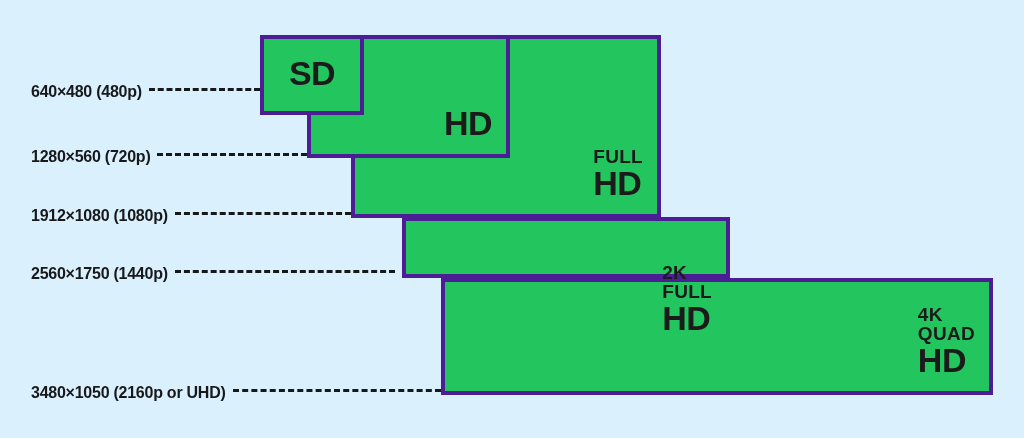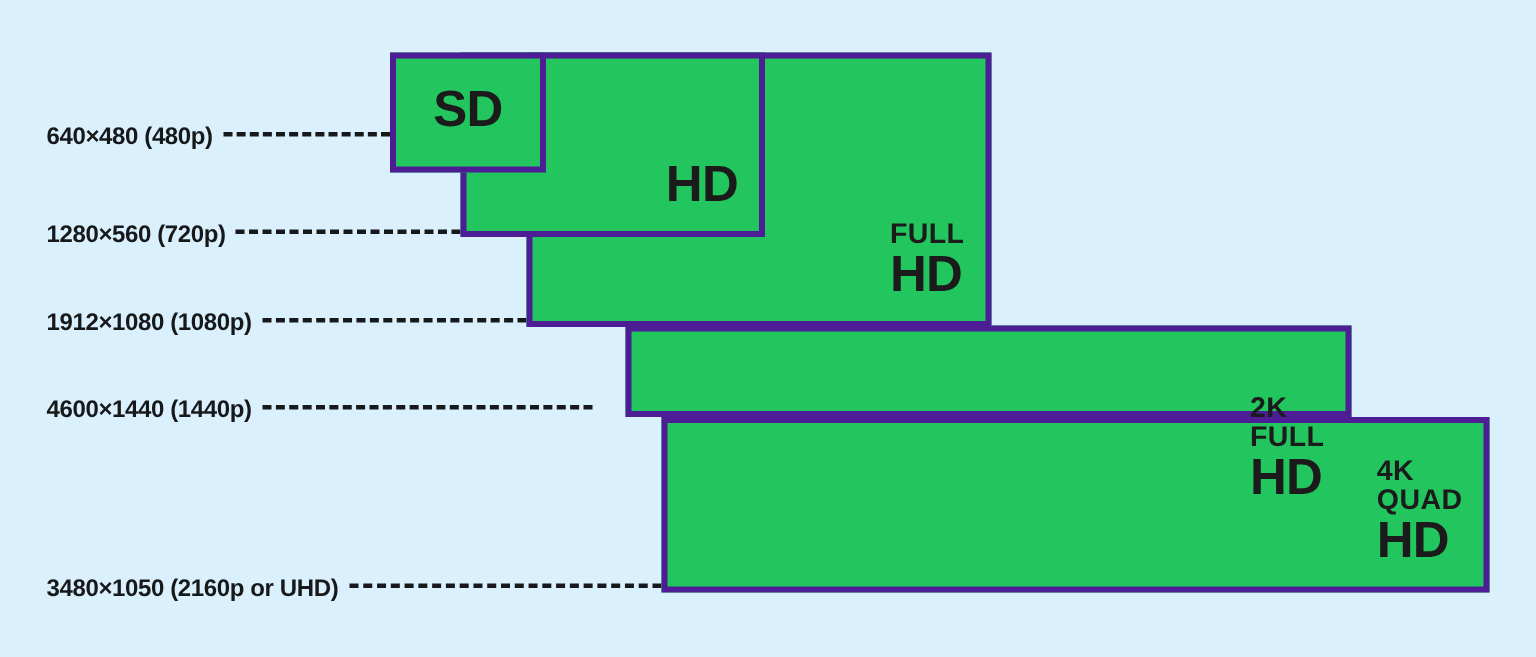--- a/index.html
+++ b/index.html
@@ -91,21 +91,21 @@
 <div id="stage" style="background: rgb(218, 240, 253);">
 
   <div class="res-box" id="box-uhd" style="left:441px; top:278px; width:552px; height:117px;">
     <div class="box-label" style="bottom:14px;">
       <span class="lbl-small">4K</span>
       <span class="lbl-small">QUAD</span>
       <span class="lbl-big">HD</span>
     </div>
   </div>
 
-  <div class="res-box" id="box-quad" style="left:417px; top:217px; width:484px; height:61px;">
+  <div class="res-box" id="box-quad" style="left:402px; top:217px; width:328px; height:61px;">
     <div class="box-label" style="bottom:-61px;">
       <span class="lbl-small">2K</span>
       <span class="lbl-small">FULL</span>
       <span class="lbl-big">HD</span>
     </div>
   </div>
 
   <div class="res-box" id="box-fhd" style="left:351px; top:35px; width:310px; height:183px;">
     <div class="box-label" style="bottom:14px;margin-top:16px;">
       <span class="lbl-small">FULL</span>
@@ -134,21 +134,21 @@
     <span class="callout-text">1280×560 (720p)</span>
     <span class="callout-dash"></span>
   </div>
 
   <div class="callout" style="left:31px; top:216px; width:320px;">
     <span class="callout-text">1912×1080 (1080p)</span>
     <span class="callout-dash"></span>
   </div>
 
   <div class="callout" style="left:31px; top:274px; width:364px;">
-    <span class="callout-text">4600×1440 (1440p)</span>
+    <span class="callout-text">2560×1750 (1440p)</span>
     <span class="callout-dash"></span>
   </div>
 
   <div class="callout" style="left:31px; top:393px; width:410px;">
     <span class="callout-text">3480×1050 (2160p or UHD)</span>
     <span class="callout-dash"></span>
   </div>
 
 </div>
 

